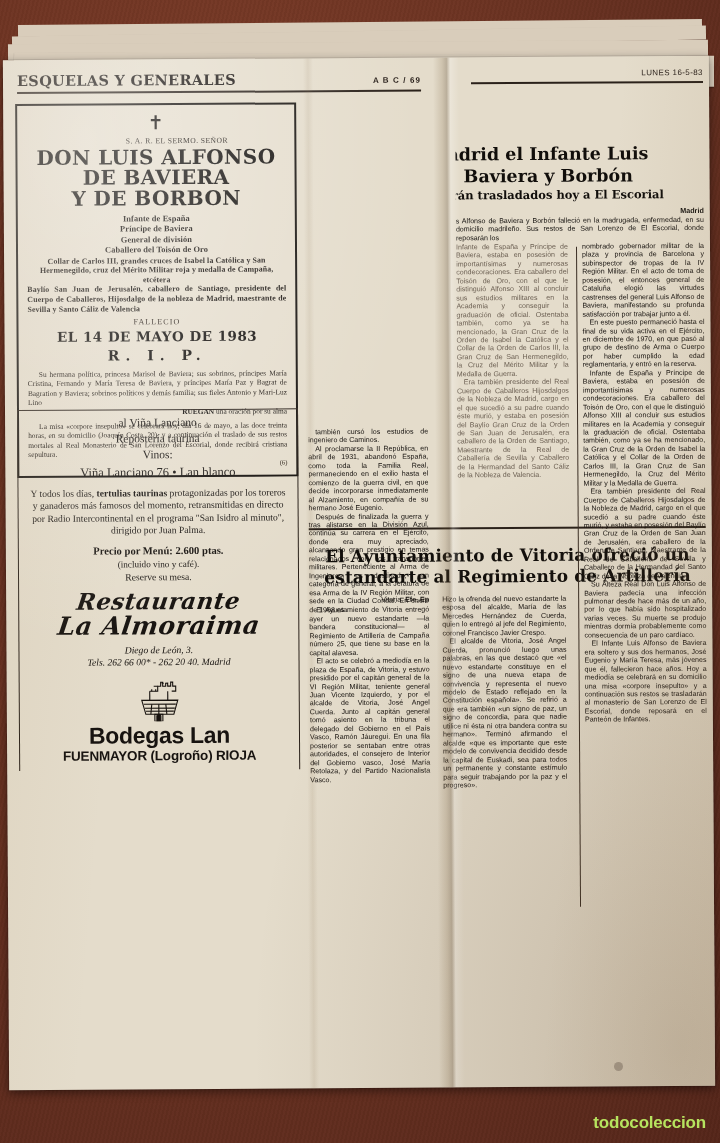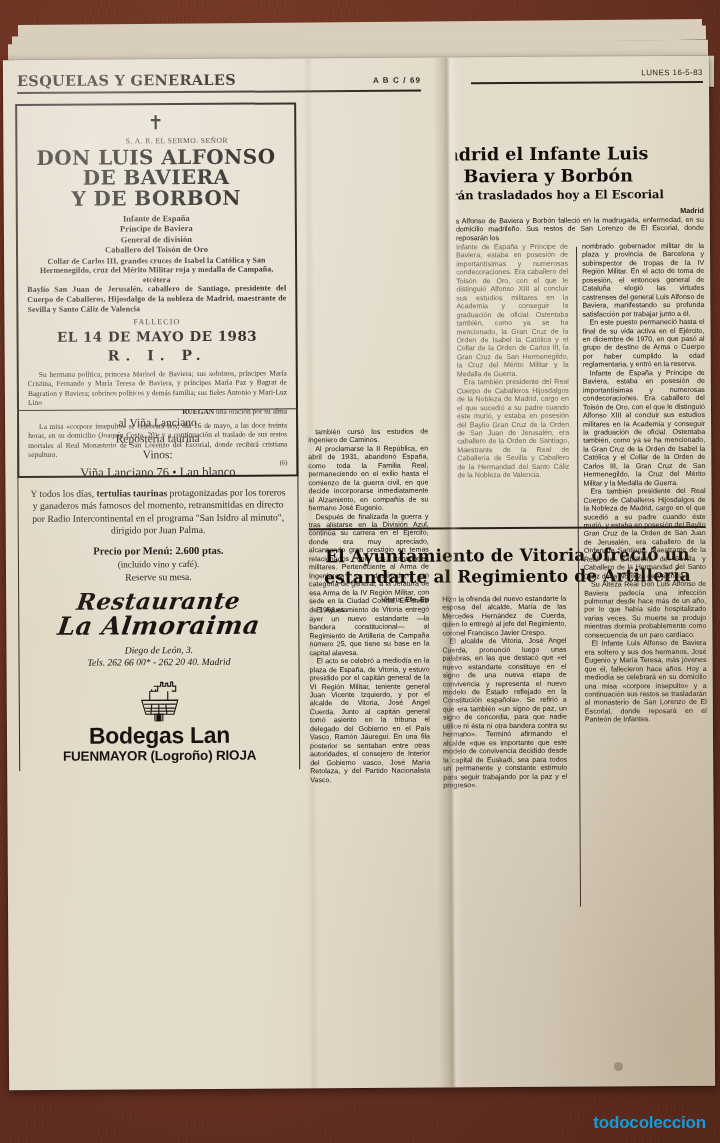--- a/index.html
+++ b/index.html
@@ -175,21 +175,21 @@
     font-family:"Liberation Sans",sans-serif;font-size:7.1px;line-height:8.45px;text-align:justify;}
   .col-r2{left:578px;top:186px;width:122px;}
 
   
   .faded{color:#6d6154;}
 
   
   .wm{
     position:absolute;right:14px;bottom:10px;z-index:60;
     font-family:"Liberation Sans",sans-serif;font-weight:bold;font-size:17px;
-    color:#0ea5e9;letter-spacing:-.2px;opacity:.93;
+    color:#bef264;letter-spacing:-.2px;opacity:.93;
   }
   .corner-dot{position:absolute;z-index:50;border-radius:50%;background:rgba(40,25,15,.25);}
 </style>
 </head>
 <body>
 
 <div class="backdrop"></div>
 
 <div class="sheet-stack">
   <i class="s1"></i>

